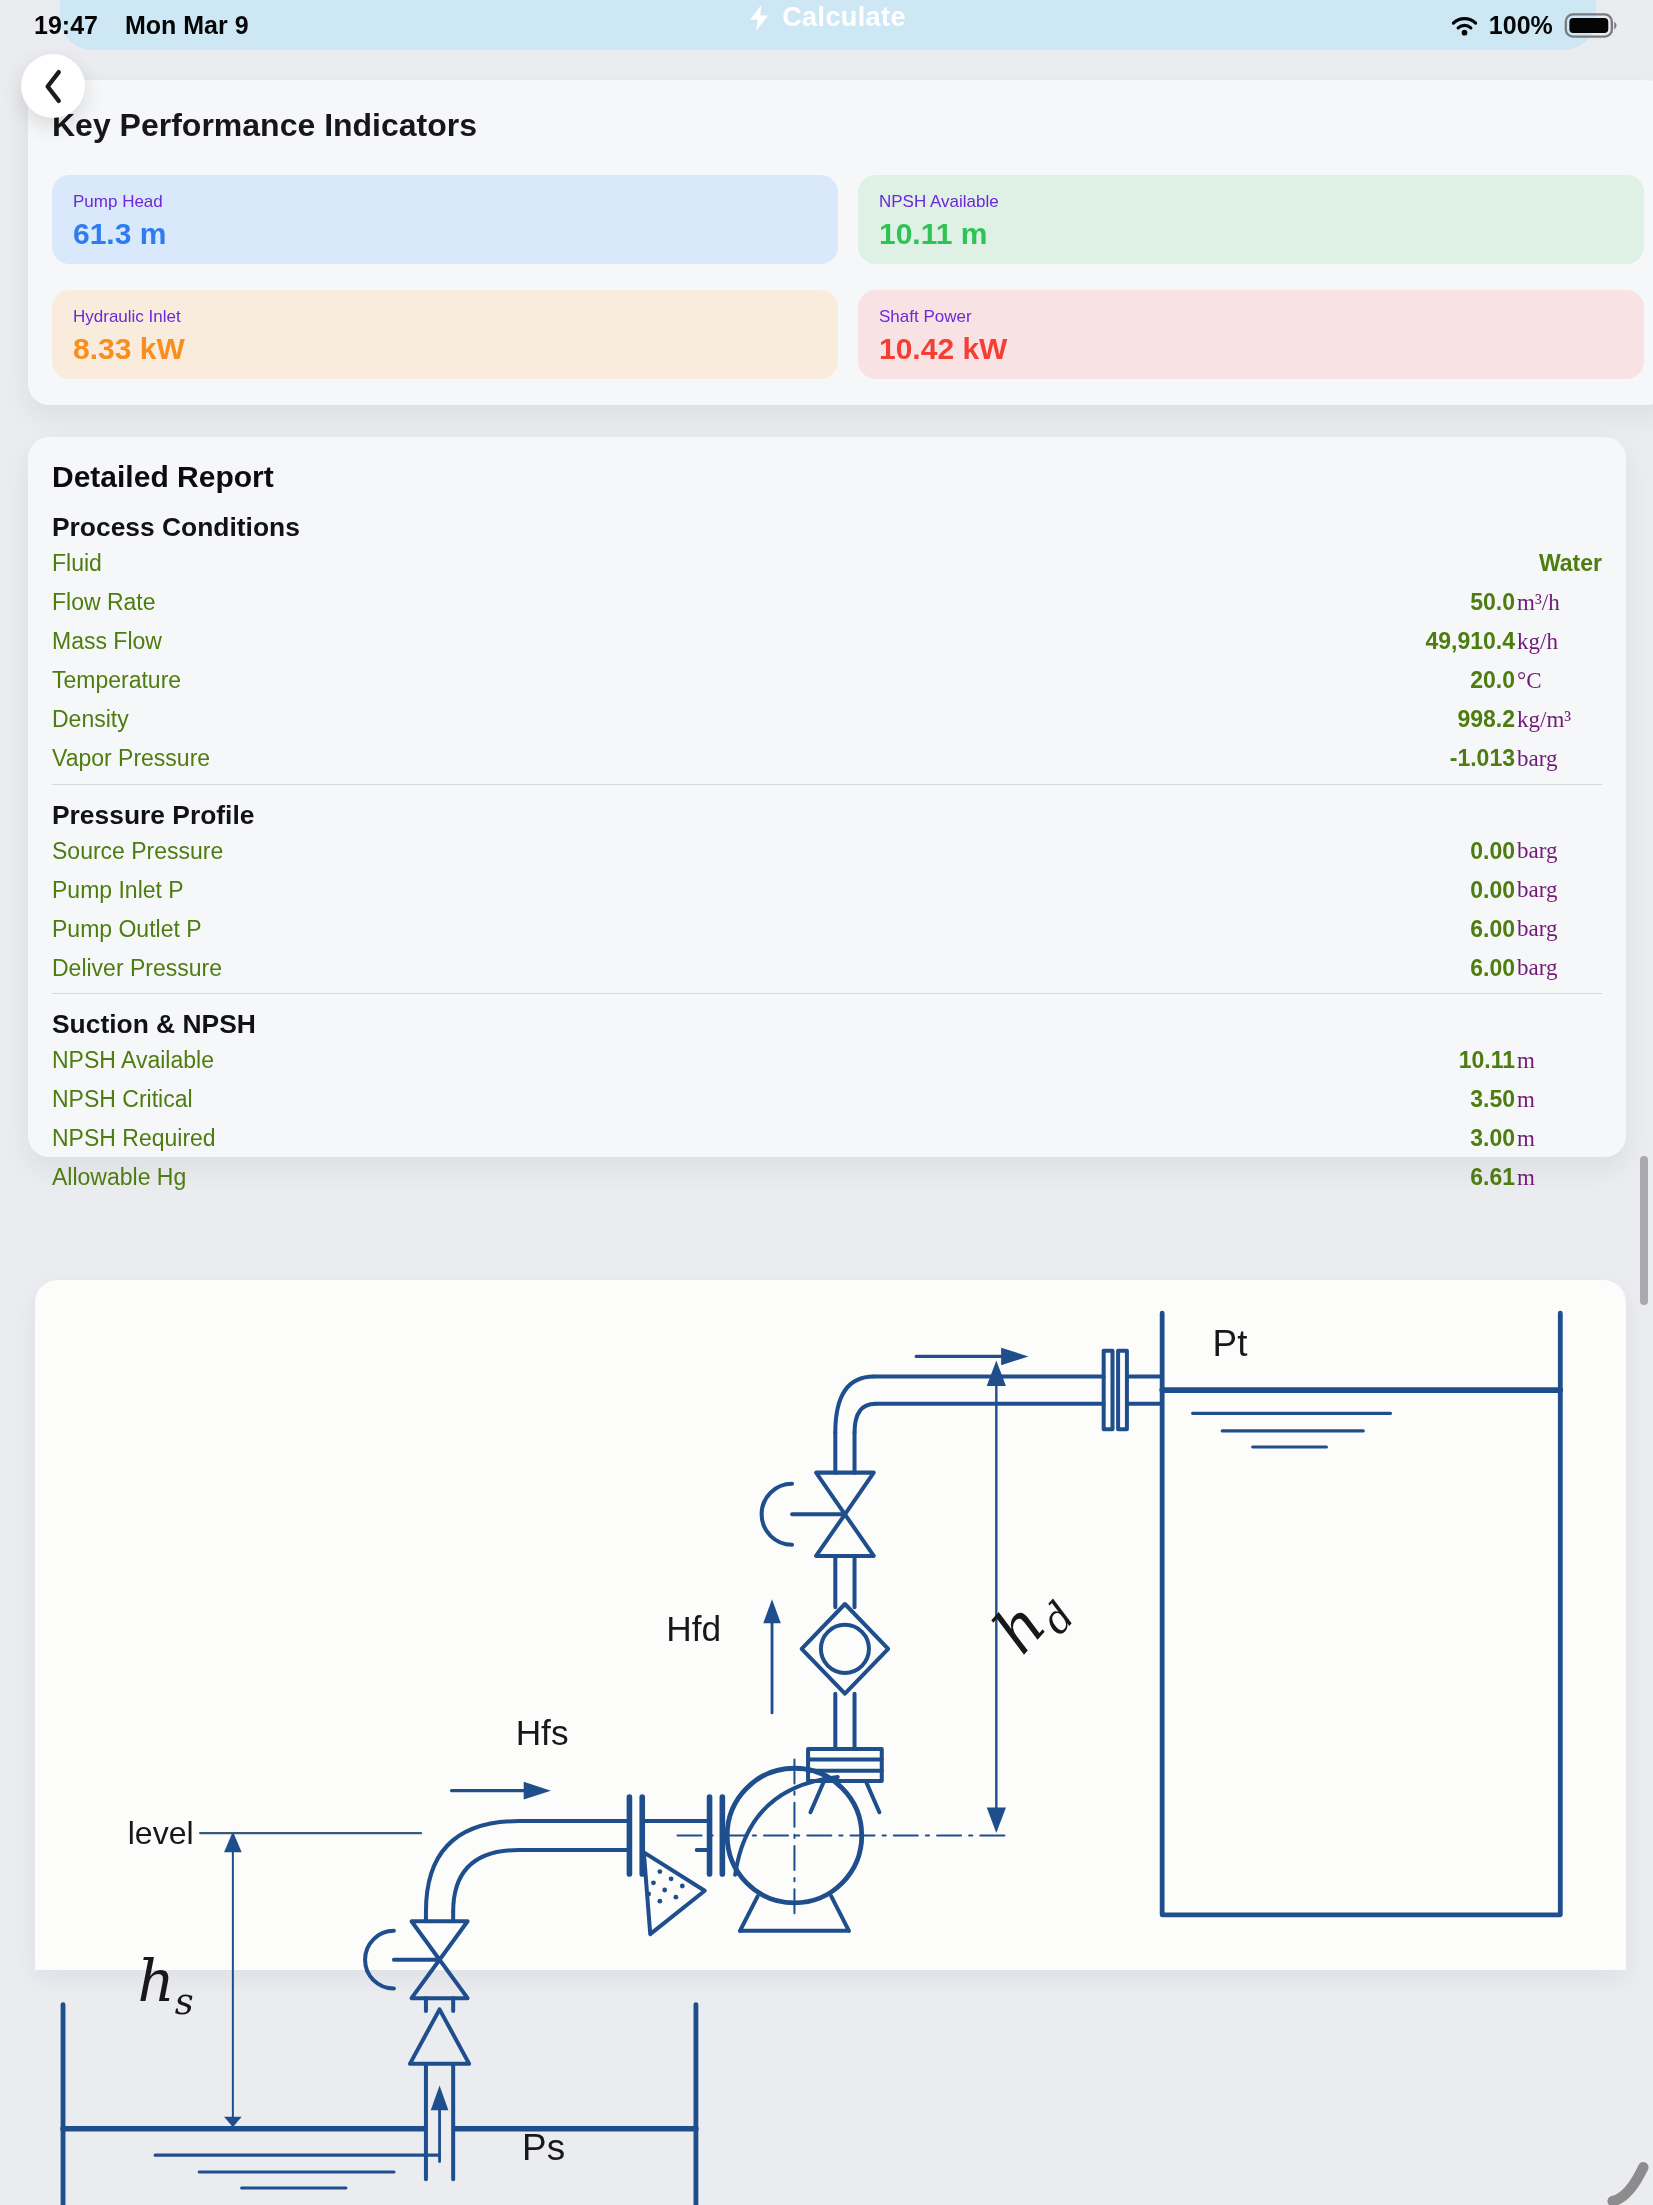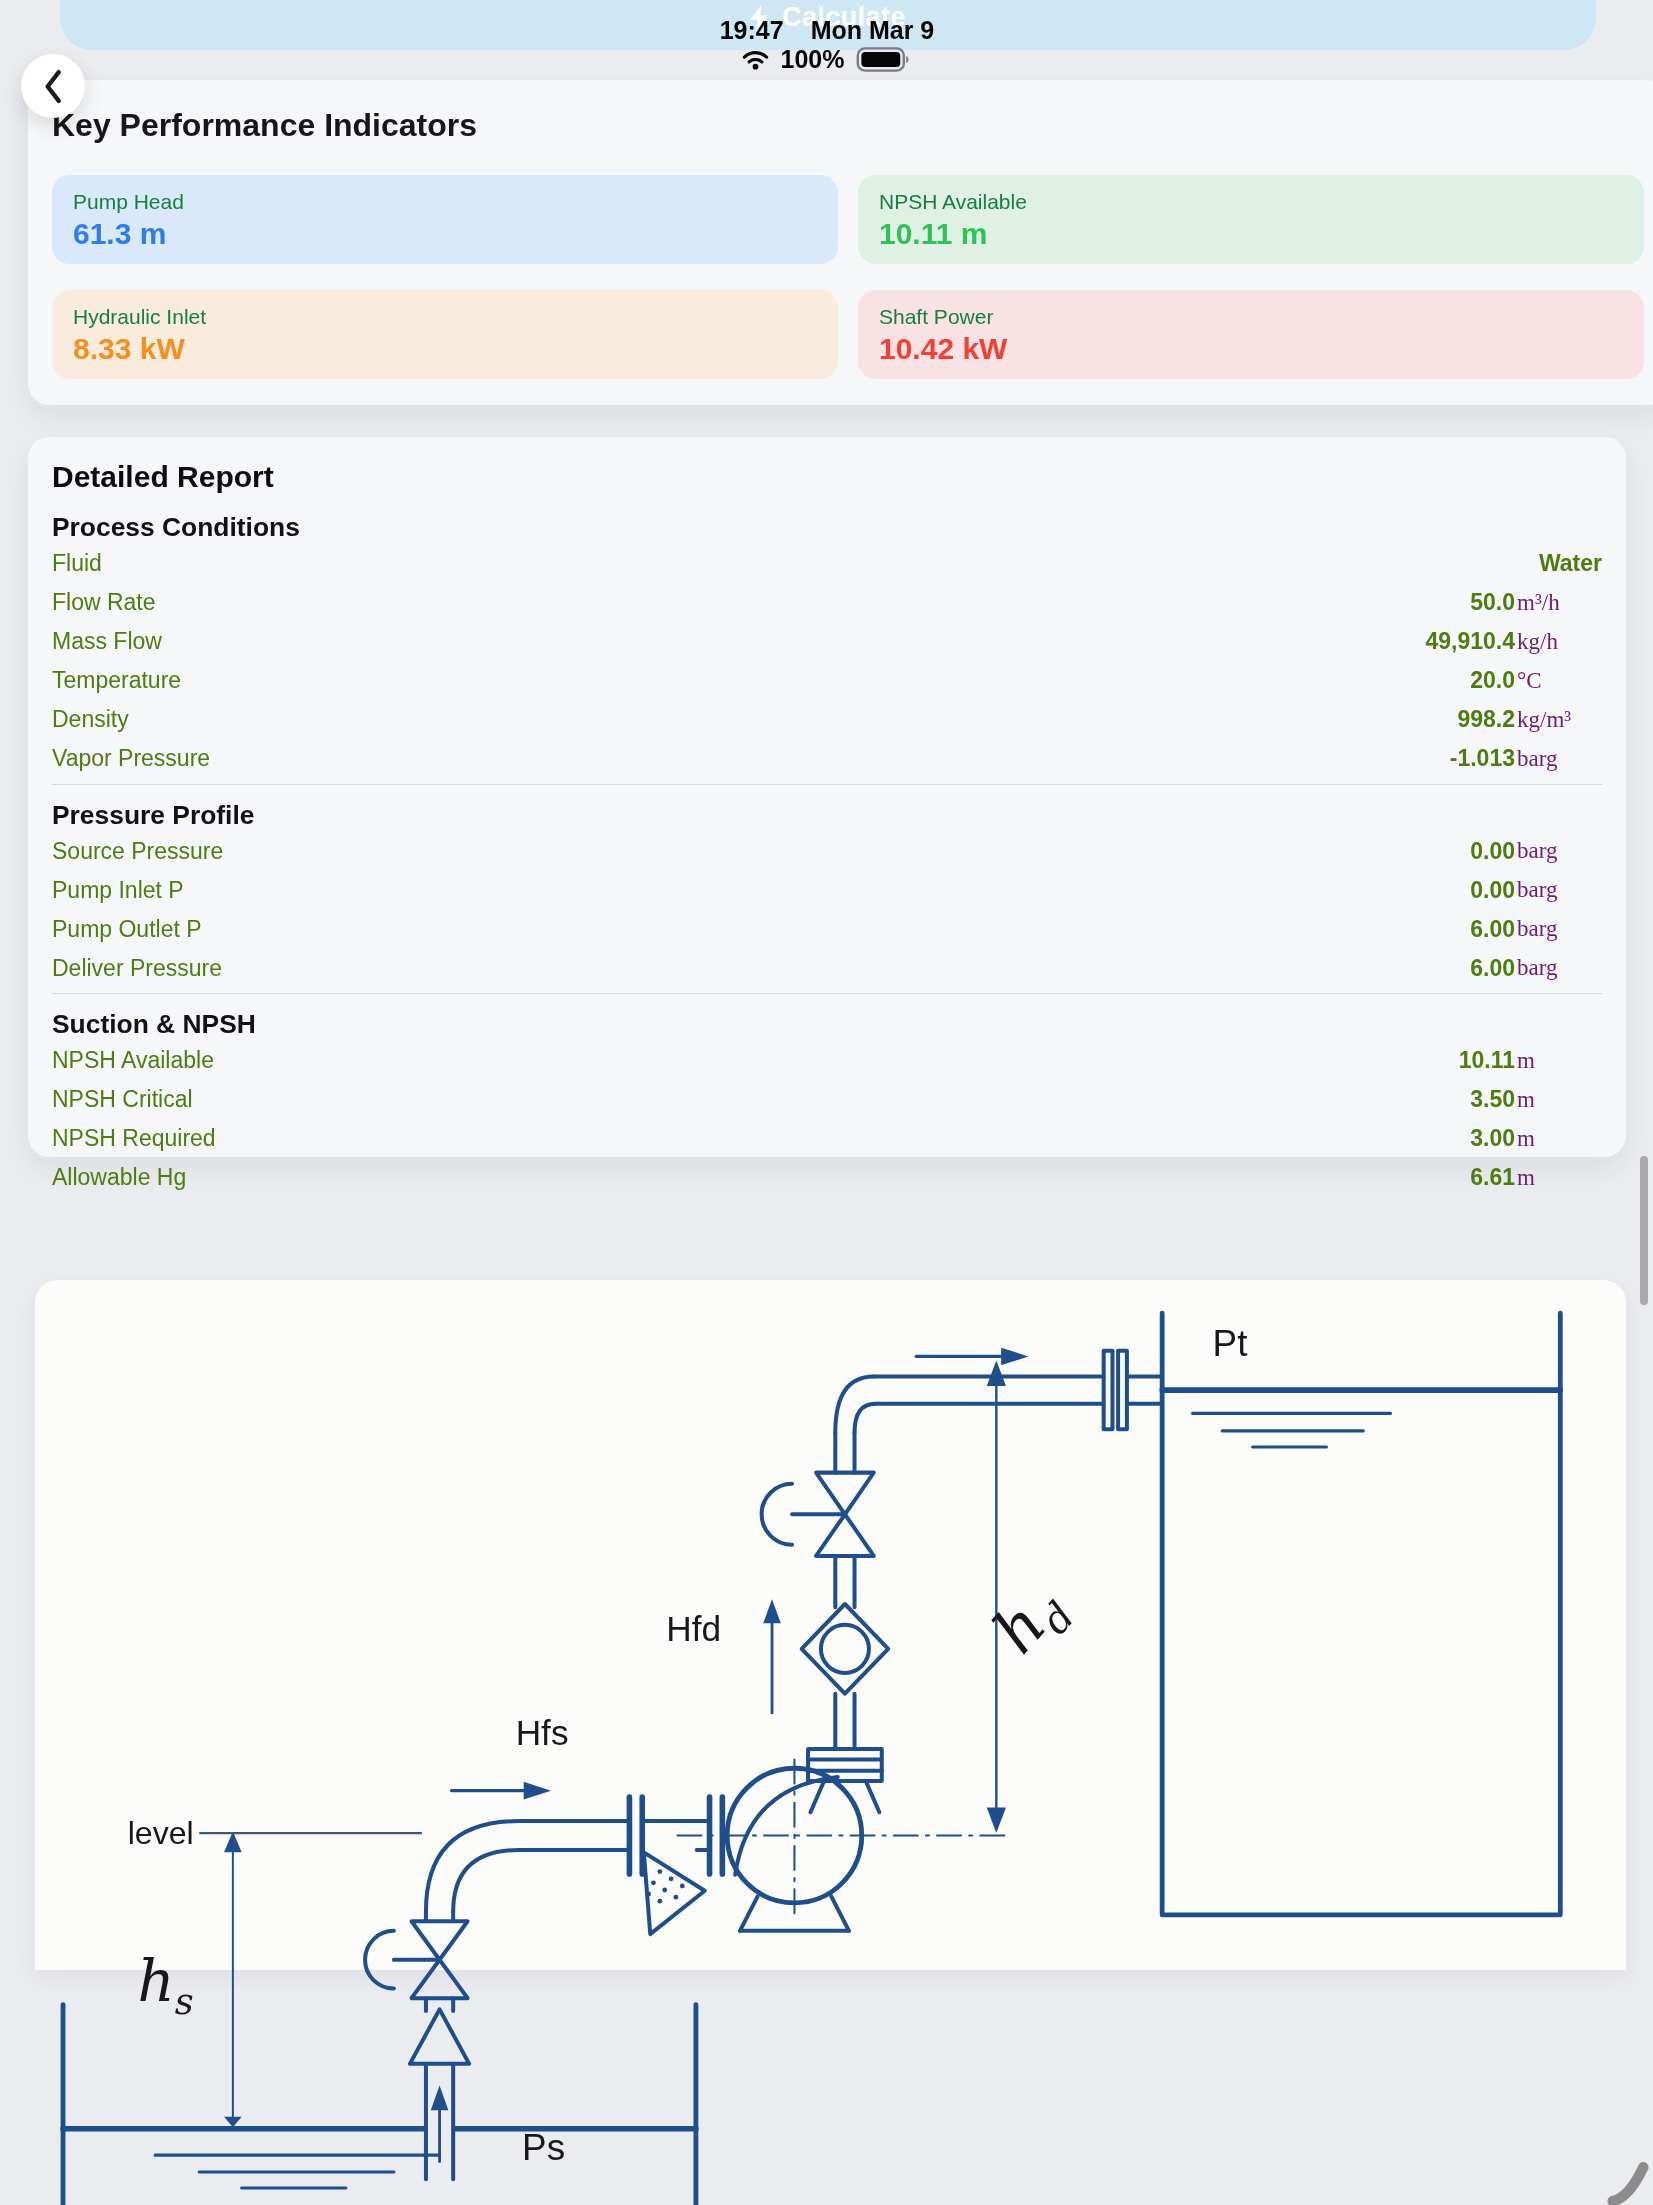--- a/index.html
+++ b/index.html
@@ -14,41 +14,41 @@
     position:absolute;left:60px;top:-45px;width:1536px;height:95px;
     background:#cde8f4;border-radius:32px;z-index:1;
     display:flex;align-items:flex-end;justify-content:center;
     padding-bottom:19px;box-sizing:border-box;gap:13px;color:#ffffff;
   }
   .calc-btn .lbl{font-size:27px;font-weight:700;letter-spacing:0.4px;line-height:27px;}
   
   .status-bar{
     position:absolute;top:0;left:0;right:0;height:50px;z-index:3;
     display:flex;align-items:center;justify-content:space-between;
-    padding:16px 34px;box-sizing:border-box;
-    font-size:25px;font-weight:600;color:#050505;flex-direction:column;
+    padding:8px 34px;box-sizing:border-box;
+    font-size:25px;font-weight:600;color:#050505;
   }
   .sb-left{display:flex;gap:27px;align-items:center;}
   .sb-right{display:flex;gap:11.2px;align-items:center;text-align:center;}
   
   .back-btn{
     position:absolute;left:21px;top:54px;width:64px;height:64px;border-radius:50%;
     background:#ffffff;z-index:4;display:flex;align-items:center;justify-content:center;
     box-shadow:0 8px 21px rgba(0,0,0,.12);
   }
   
   .card{
     position:absolute;background:#f6f7f9;border-radius:21px;
     box-shadow:0 11.2px 27px rgba(40,40,60,.07);
   }
   .kpi-card{left:28px;top:80px;width:1640px;height:325px;}
   .kpi-title{margin:26px 24px 0;font-size:32px;line-height:38px;font-weight:700;color:#17171a;}
   .kpi-grid{margin:31px 24px 0;display:grid;grid-template-columns:1fr 1fr;gap:26.4px 20px;}
   .kpi-item{height:89px;border-radius:17.6px;padding:16px 21px;box-sizing:border-box;}
-  .kpi-item .k-label{font-size:21px;line-height:21.6px;color:#15803d;}
+  .kpi-item .k-label{font-size:17px;line-height:21.6px;color:#6d28d9;}
   .kpi-item .k-value{font-size:30px;line-height:35px;font-weight:700;margin-top:3.2px;}
   .kpi-blue{background:#d9e9fb;}   .kpi-blue .k-value{color:#2f7bf0;}
   .kpi-green{background:#dff0e4;}  .kpi-green .k-value{color:#2ec455;}
   .kpi-orange{background:#f9ecdc;} .kpi-orange .k-value{color:#f78e1e;}
   .kpi-pink{background:#f9e2e4;}   .kpi-pink .k-value{color:#f44034;}
   
   .report-card{left:28px;top:437px;width:1598px;height:720px;padding:0 24px;box-sizing:border-box;}
   .r-title{margin-top:21px;font-size:30px;line-height:38px;font-weight:700;color:#0c0c0e;}
   .sec-h{margin-top:13px;font-size:26.4px;line-height:34px;font-weight:700;color:#121214;}
   .sec-h.first{margin-top:14.4px;}

